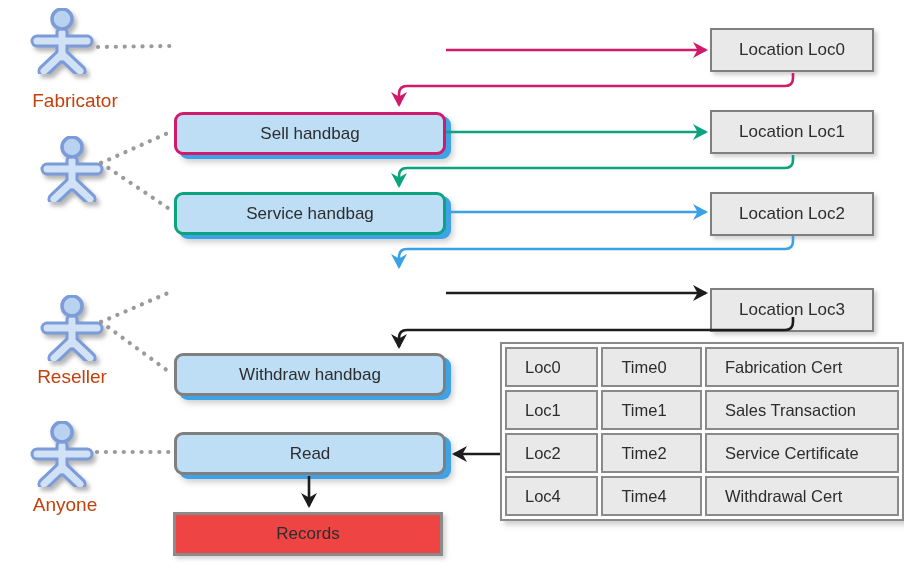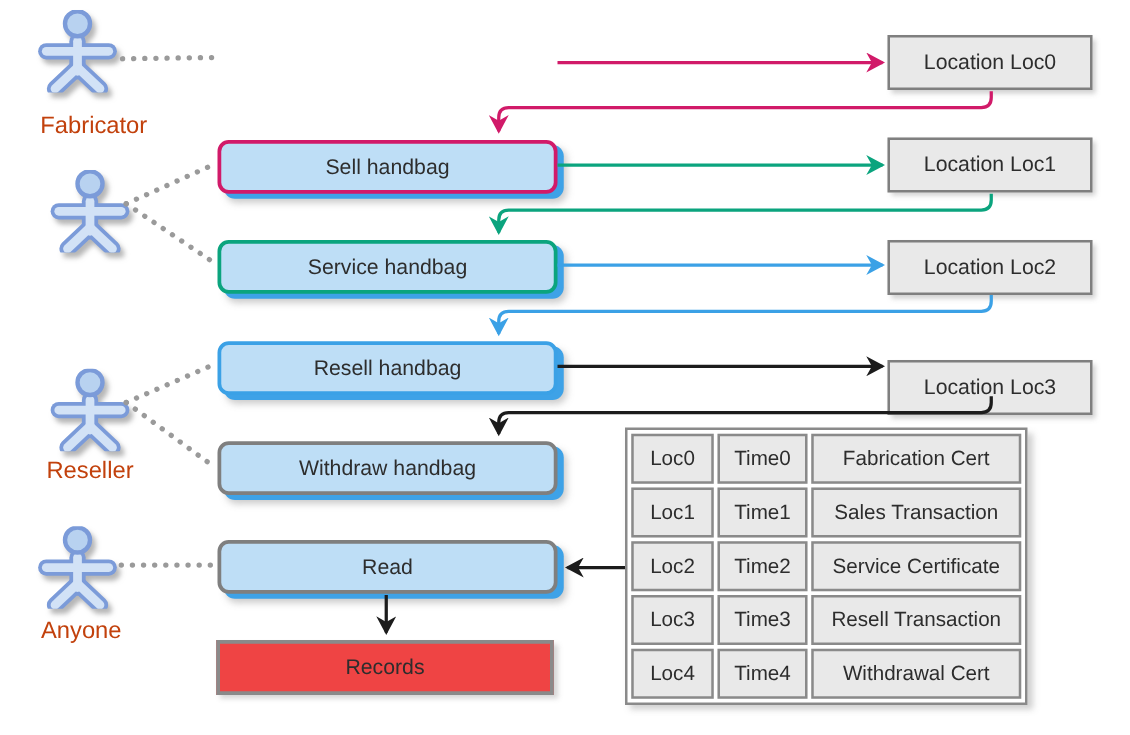--- a/index.html
+++ b/index.html
@@ -39,21 +39,21 @@
   }
   table.ledger{
     position:absolute;left:500px;top:342px;
     border-collapse:separate;border-spacing:3px;
     border:2px solid #8a8a8a;background:#ffffff;
     box-shadow:4px 4px 5px rgba(120,120,120,.35);
     z-index:2;
   }
   table.ledger td{
     border:2px solid #8a8a8a;background:#e9e9e9;
-    height:26px;padding:5px 0;text-align:center;
+    height:26px;padding:5px 18px;
     font-size:16.5px;color:#2d2d2d;white-space:nowrap;
   }
   td.col-loc{width:62px;}
   td.col-time{width:68px;}
   td.col-cert{width:164px;margin-left:12px;}
   svg.overlay{position:absolute;left:0;top:0;z-index:5;pointer-events:none;}
 </style>
 </head>
 <body>
 
@@ -133,23 +133,20 @@
     </svg>
   </div>
   <div class="actor-label" style="left:-5px;top:494px;">Anyone</div>
 
   <div class="action-box" style="top:112px;border-color:#d11a69;">
       <span>Sell handbag</span>
     </div>
   <div class="action-box" style="top:192px;border-color:#0ba47e;">
       <span>Service handbag</span>
     </div>
-  <div class="action-box" style="top:273px;border-color:#3ba1e6;">
-      <span>Resell handbag</span>
-    </div>
   <div class="action-box" style="top:353px;border-color:#7f7f7f;">
       <span>Withdraw handbag</span>
     </div>
   <div class="action-box" style="top:432px;border-color:#7f7f7f;">
       <span>Read</span>
     </div>
 
   <div class="loc-box" style="top:28px;">
       <span>Location Loc0</span>
     </div>
@@ -176,25 +173,20 @@
     </tr>
     <tr>
       <td class="col-loc">Loc1</td>
       <td class="col-time">Time1</td>
       <td class="col-cert">Sales Transaction</td>
     </tr>
     <tr>
       <td class="col-loc">Loc2</td>
       <td class="col-time">Time2</td>
       <td class="col-cert">Service Certificate</td>
-    </tr>
-    <tr>
-      <td class="col-loc">Loc3</td>
-      <td class="col-time">Time3</td>
-      <td class="col-cert">Resell Transaction</td>
     </tr>
     <tr>
       <td class="col-loc">Loc4</td>
       <td class="col-time">Time4</td>
       <td class="col-cert">Withdrawal Cert</td>
     </tr>
   </tbody>
     </table>
 
   <svg class="overlay" width="904" height="588" viewBox="0 0 904 588">

